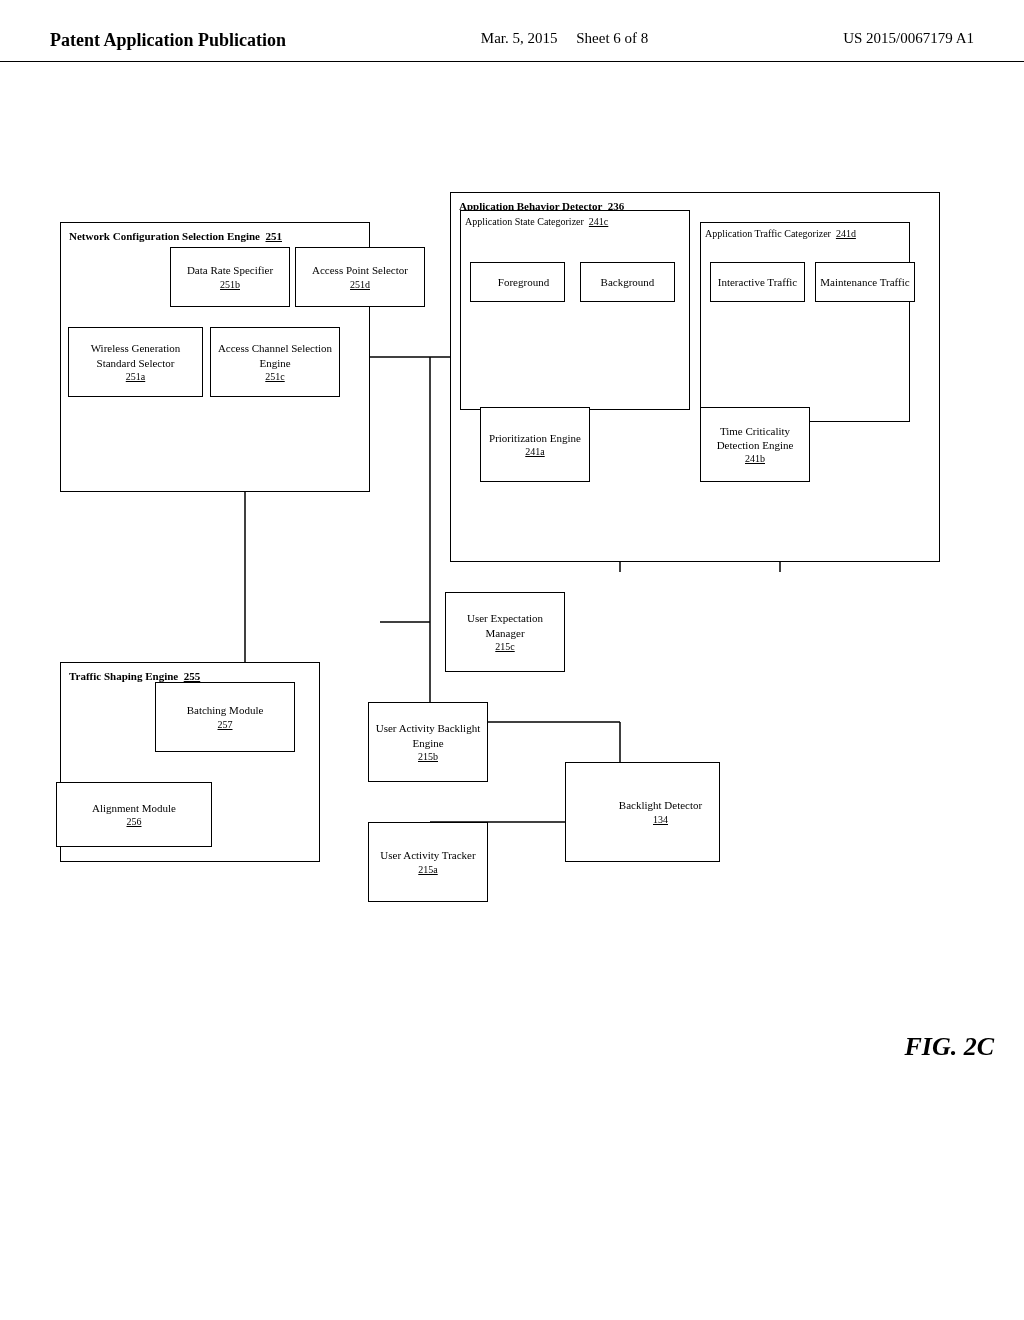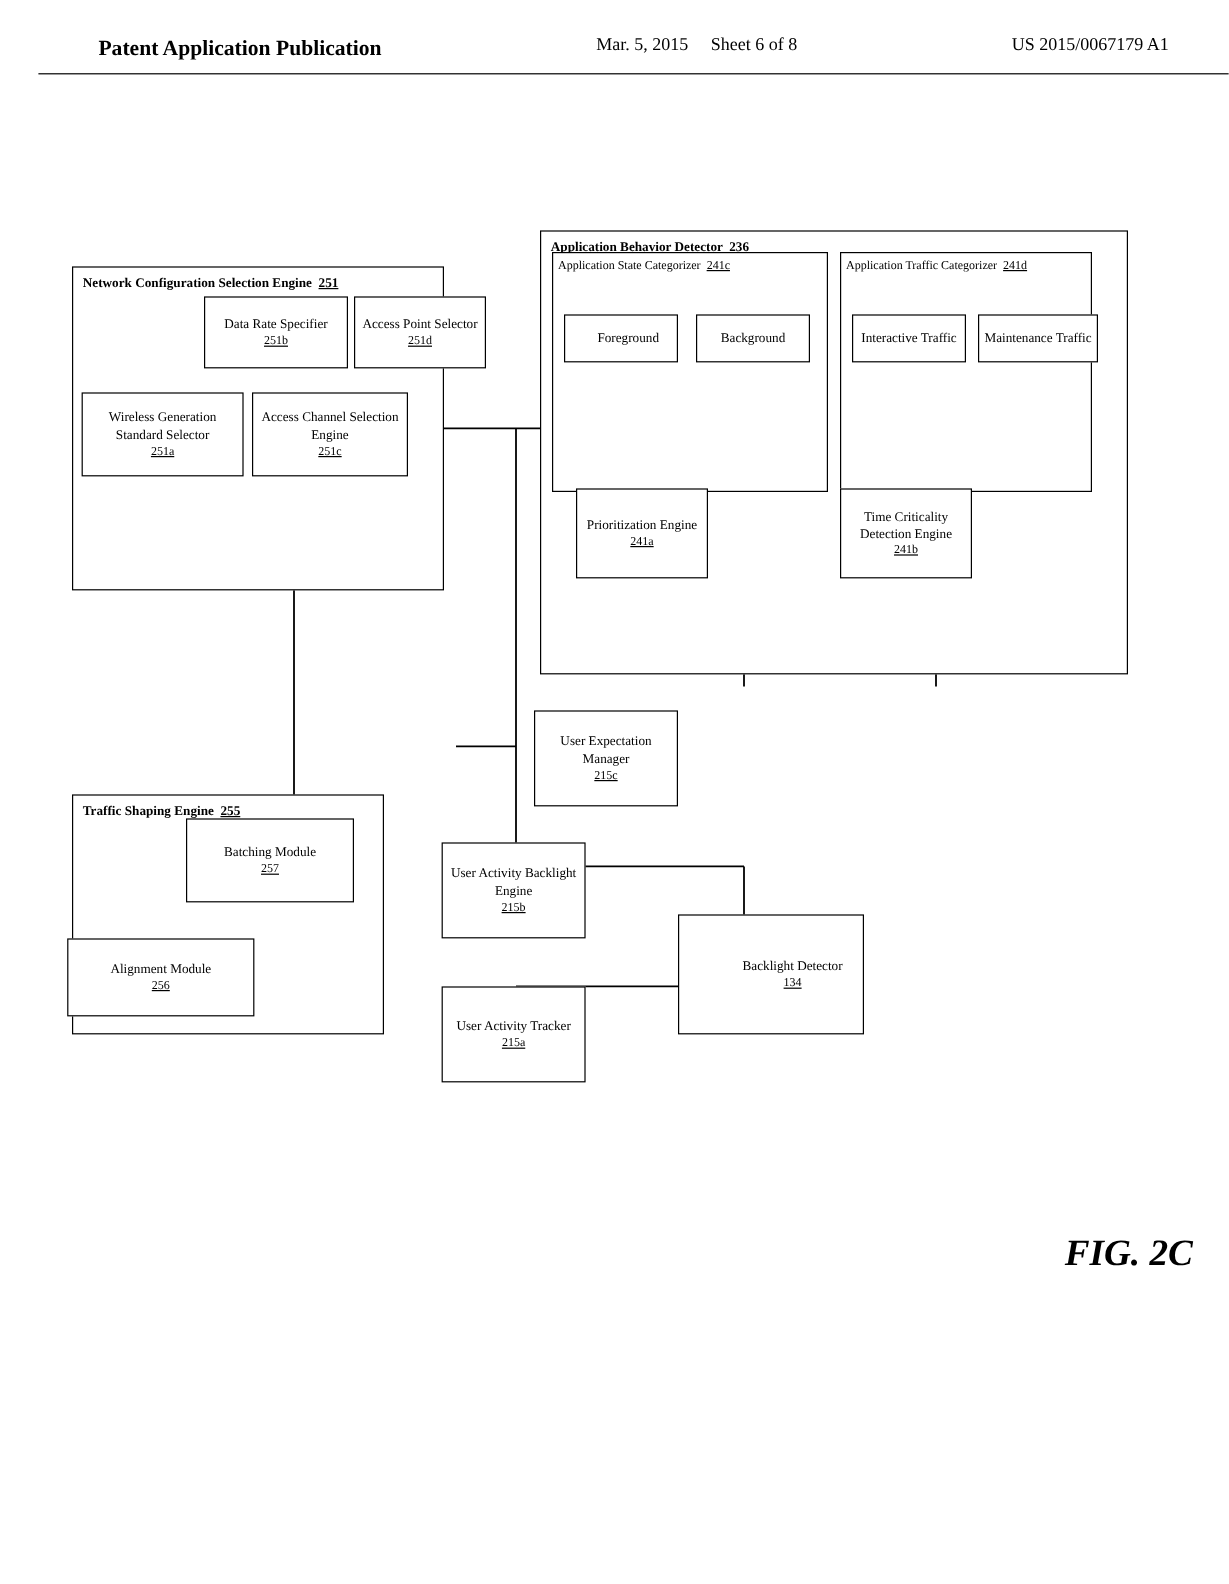--- a/index.html
+++ b/index.html
@@ -12,21 +12,20 @@
       overflow: hidden;
     }
 
     
     .header {
       display: flex;
       justify-content: space-between;
       align-items: flex-start;
       padding: 30px 50px 10px 50px;
       border-bottom: 1px solid #000;
-      margin-left: 32px;
     }
     .header-left {
       font-weight: bold;
       font-size: 18px;
     }
     .header-center {
       font-size: 15px;
       text-align: center;
     }
     .header-right {
@@ -62,21 +61,21 @@
     .box-title {
       font-size: 11px;
       font-weight: normal;
     }
 
     
     .fig-label {
       position: absolute;
       right: 30px;
       bottom: 200px;
-      font-size: 31px;
+      font-size: 26px;
       font-weight: bold;
       font-style: italic;
     }
 
     
     .connector-svg {
       position: absolute;
       top: 0;
       left: 0;
       width: 100%;
@@ -126,21 +125,21 @@
 
   <div class="box" style="left:60px; top:160px; width:310px; height:270px;">
     <div style="position:absolute; top:6px; left:8px; font-size:11px; font-weight:bold;">Network Configuration Selection Engine &nbsp;<span style="text-decoration:underline;">251</span></div>
   </div>
 
   <div class="box" style="left:170px; top:185px; width:120px; height:60px;">
     <div class="box-title">Data Rate Specifier</div>
     <div class="box-label">251b</div>
   </div>
 
-  <div class="box" style="left:295px; top:185px; width:110px; height:60px;">
+  <div class="box" style="left:295px; top:185px; width:130px; height:60px;">
     <div class="box-title">Access Point Selector</div>
     <div class="box-label">251d</div>
   </div>
 
   <div class="box" style="left:68px; top:265px; width:135px; height:70px;">
     <div class="box-title">Wireless Generation Standard Selector</div>
     <div class="box-label">251a</div>
   </div>
 
   <div class="box" style="left:210px; top:265px; width:130px; height:70px;">
@@ -157,21 +156,21 @@
   </div>
 
   <div class="box" style="left:470px; top:200px; width:95px; height:40px;padding-left:16px;">
     <div class="box-title">Foreground</div>
   </div>
 
   <div class="box" style="left:580px; top:200px; width:95px; height:40px;">
     <div class="box-title">Background</div>
   </div>
 
-  <div class="box" style="left:700px; top:148px; width:210px; height:200px;text-align:right;">
+  <div class="box" style="left:700px; top:160px; width:210px; height:200px;text-align:right;">
     <div style="position:absolute; top:4px; left:4px; font-size:10px;">Application Traffic Categorizer &nbsp;<span style="text-decoration:underline;">241d</span></div>
   </div>
 
   <div class="box" style="left:710px; top:200px; width:95px; height:40px;">
     <div class="box-title">Interactive Traffic</div>
   </div>
 
   <div class="box" style="left:815px; top:200px; width:100px; height:40px;">
     <div class="box-title">Maintenance Traffic</div>
   </div>

